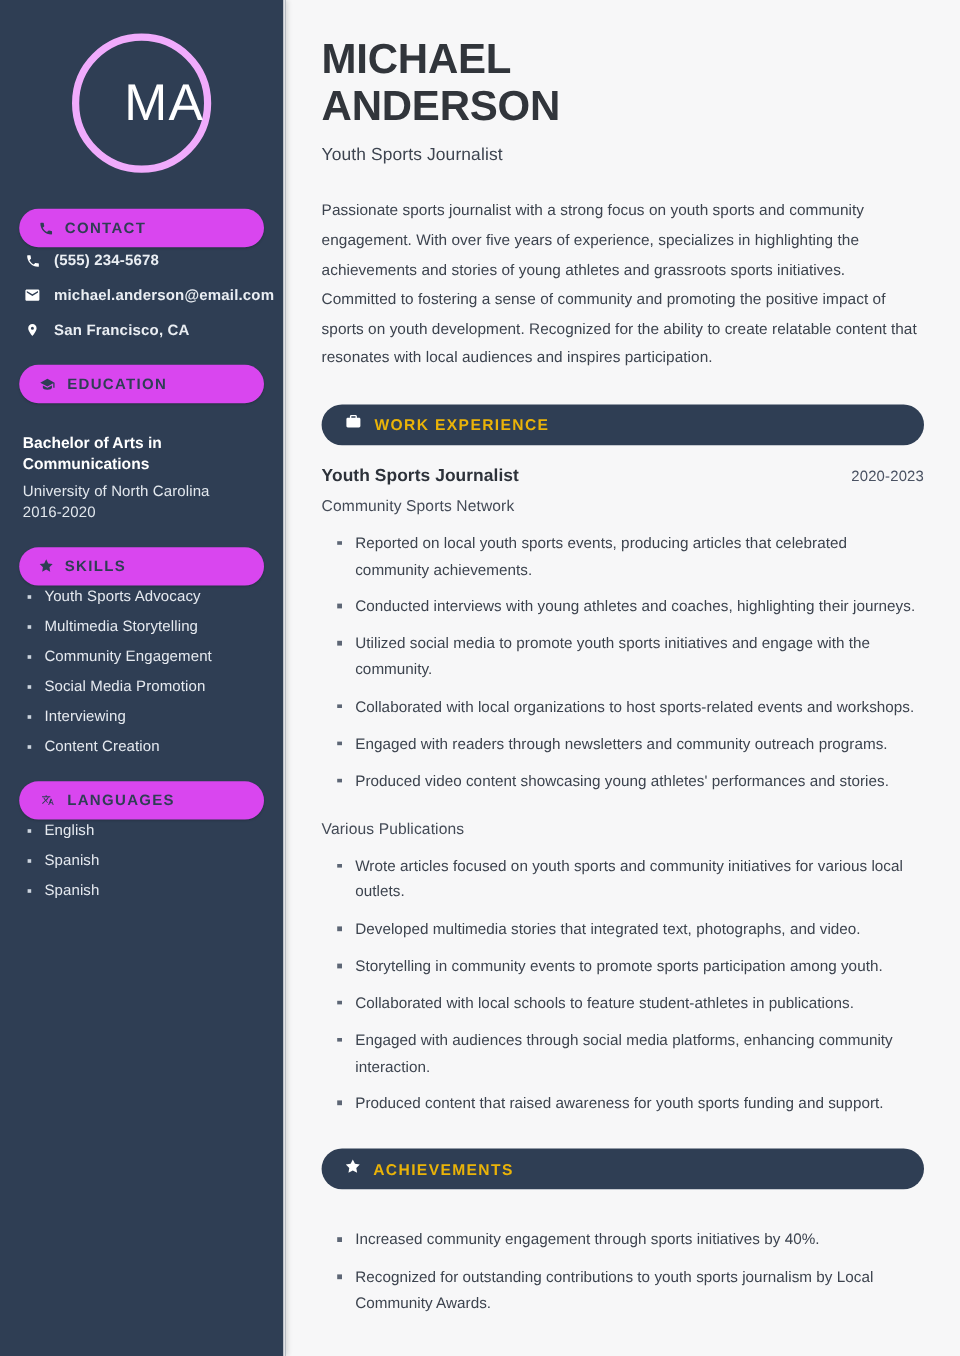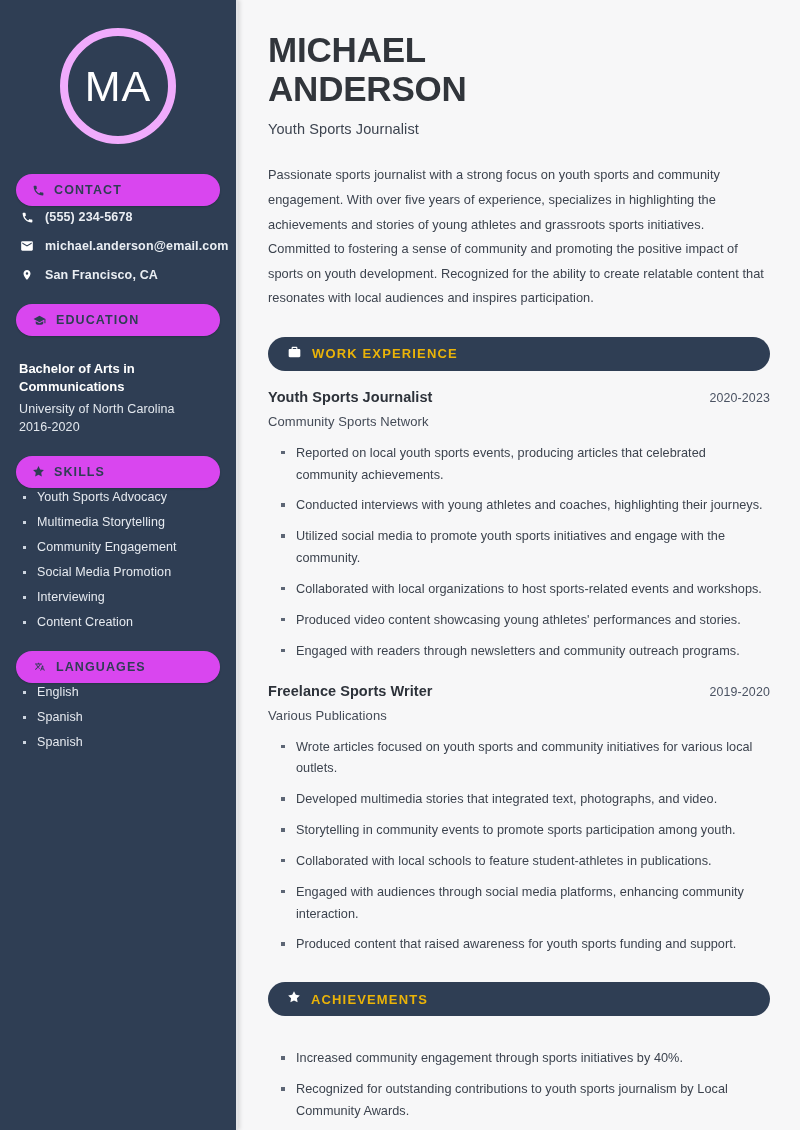--- a/index.html
+++ b/index.html
@@ -20,22 +20,22 @@
     color:#ffffff;
     padding:0 16px;
     border-right:2px solid #e2e3e6;
     box-shadow:2px 0 4px rgba(0,0,0,0.12);
     position:relative;
     z-index:2;
   }
   .avatar-wrap { display:flex; justify-content:center; padding-top:28px; padding-bottom:30px; }
   .avatar {
     width:116px; height:116px; border-radius:50%;
-    border:8px solid #f0abfc;
-    display:flex; align-items:center; justify-content:center;
+    border:6px solid #f0abfc;
+    display:flex; align-items:center; justify-content:flex-end;
   }
   .avatar .initials {
     font-size:43px; font-weight:400; letter-spacing:1px; color:#ffffff;
     font-family:"Liberation Sans","DejaVu Sans",sans-serif;
   }
 
   .pill {
     background:#d946ef;
     color:#2f3e54;
     border-radius:20px;
@@ -239,30 +239,26 @@
       <div class="job-head">
         <span class="job-role">Youth Sports Journalist</span>
         <span class="job-date">2020-2023</span>
       </div>
       <div class="job-org">Community Sports Network</div>
       <ul class="main-ul">
         <li>Reported on local youth sports events, producing articles that celebrated community achievements.</li>
         <li>Conducted interviews with young athletes and coaches, highlighting their journeys.</li>
         <li>Utilized social media to promote youth sports initiatives and engage with the community.</li>
         <li>Collaborated with local organizations to host sports-related events and workshops.</li>
+        <li>Engaged with readers through newsletters and community outreach programs.</li>
         <li>Produced video content showcasing young athletes' performances and stories.</li>
-        <li>Engaged with readers through newsletters and community outreach programs.</li>
       </ul>
     </div>
 
     <div class="job">
-      <div class="job-head">
-        <span class="job-role">Freelance Sports Writer</span>
-        <span class="job-date">2019-2020</span>
-      </div>
       <div class="job-org">Various Publications</div>
       <ul class="main-ul">
         <li>Wrote articles focused on youth sports and community initiatives for various local outlets.</li>
         <li>Developed multimedia stories that integrated text, photographs, and video.</li>
         <li>Storytelling in community events to promote sports participation among youth.</li>
         <li>Collaborated with local schools to feature student-athletes in publications.</li>
         <li>Engaged with audiences through social media platforms, enhancing community interaction.</li>
         <li>Produced content that raised awareness for youth sports funding and support.</li>
       </ul>
     </div>

